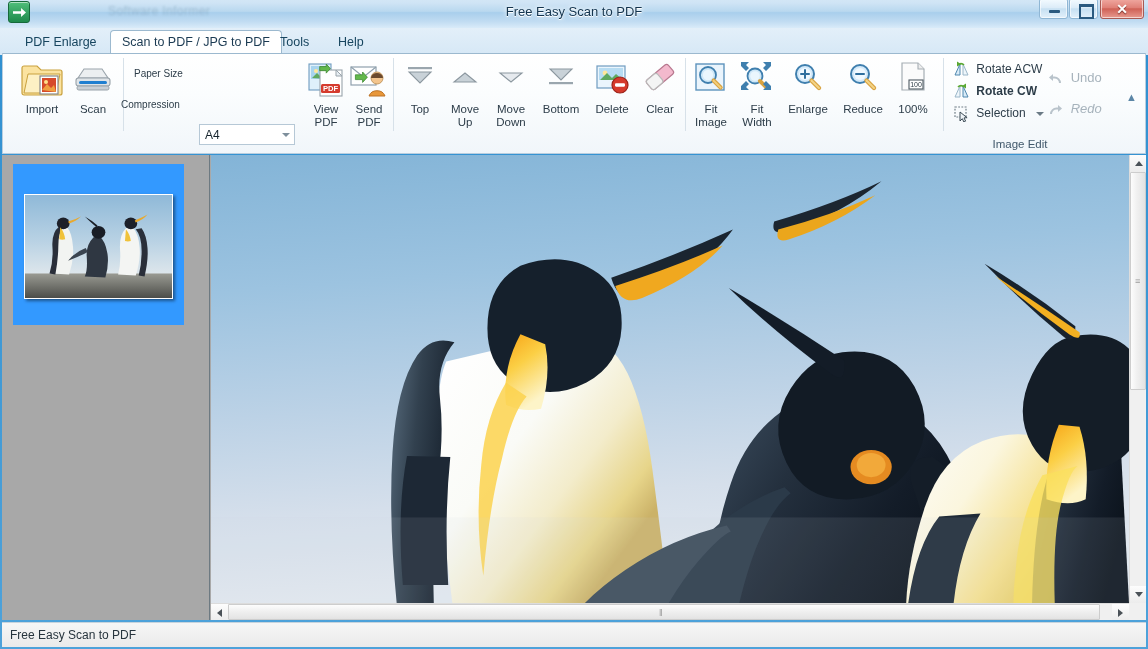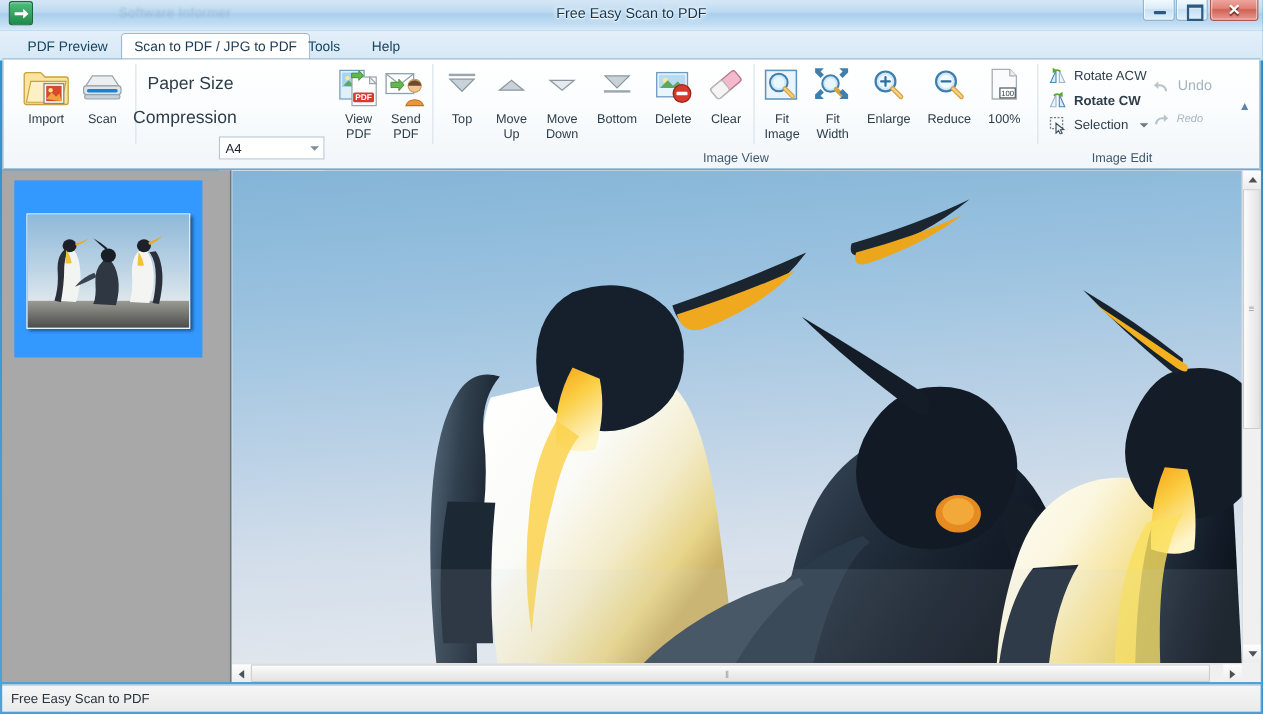--- a/index.html
+++ b/index.html
@@ -143,21 +143,21 @@
     white-space: nowrap;
     height: 19px; line-height: 19px;
   }
   .sbtn .sico {
     display: inline-block; vertical-align: middle;
     width: 17px; height: 17px; position: relative; margin-right: 3px;
   }
   .sbtn.disabled { color: #a7b3bc; }
 
   
-  .flabel { position: absolute; font-size: 16px; color: #2d3d49; }
+  .flabel { position: absolute; font-size: 10px; color: #2d3d49; }
   .combo {
     position: absolute; height: 21px;
     background: #ffffff; border: 1px solid #b6c8d6;
     font-size: 12px; color: #15232c; padding: 3px 18px 0 5px;
   }
   .combo .arw {
     position: absolute; right: 4px; top: 8px;
     width: 0; height: 0;
     border-left: 4px solid transparent; border-right: 4px solid transparent;
     border-top: 4px solid #7e8f9c;
@@ -232,21 +232,21 @@
     <div id="ghost-title">Software Informer</div>
     <div id="title-text">Free Easy Scan to PDF</div>
     <div class="win-btn" id="btn-min"></div>
     <div class="win-btn" id="btn-max"></div>
     <div class="win-btn" id="btn-close">
       <span class="x">✕</span>
     </div>
   </div>
 
   <div id="tabstrip">
-    <div class="tab" id="tab-0">PDF Preview</div>
+    <div class="tab" id="tab-0">PDF Enlarge</div>
     <div class="tab active" id="tab-1">Scan to PDF / JPG to PDF</div>
     <div class="tab" id="tab-2">Tools</div>
     <div class="tab" id="tab-3">Help</div>
   </div>
 
   <div id="ribbon">
     <div id="ribbon-collapse">▲</div>
 
     <div class="rgroup" style="left:0;width:300px;">
 
@@ -460,21 +460,20 @@
           <svg width="40" height="42" viewBox="0 0 40 42">
             <path d="M9 5 h16 l6 6 v21 H9z" fill="#fbfbfb" stroke="#a6aeb4" stroke-width="1.2"></path>
             <path d="M25 5 v6 h6" fill="#ededed" stroke="#a6aeb4" stroke-width="1.1"></path>
             <rect x="16" y="22" width="14" height="9" fill="#ffffff" stroke="#4e5a62" stroke-width="1.1"></rect>
             <text x="23" y="29.3" font-size="7" fill="#33414a" text-anchor="middle" font-family="Liberation Sans, sans-serif">100</text>
           </svg>
         </div>
         <span class="lbl">100%</span>
       </div>
 
-      <div class="rgroup-label">Image View</div>
     </div>
 
     <div class="rsep" style="left:940px;"></div>
 
     <div class="rgroup" style="left:942px;right:0;padding-left:43px;">
 
       <div class="sbtn" style="left:8px;top:6px;">
         <span class="sico">
           <svg width="17" height="17" viewBox="0 0 17 17">
             <path d="M2 14 L7 3 L7 14z" fill="#d9ecf8" stroke="#4e87ae" stroke-width="1"></path>
@@ -512,21 +511,21 @@
       <div class="sbtn disabled" style="left:102px;top:14px;font-size:13px;">
         <span class="sico">
           <svg width="17" height="17" viewBox="0 0 17 17">
             <path d="M13 13 a5.5 5.5 0 0 0 -5.5 -5.5 H4" fill="none" stroke="#b9c3cb" stroke-width="2"></path>
             <path d="M6 4 L2 7.5 L6 11z" fill="#b9c3cb"></path>
           </svg>
         </span>
         <span>Undo</span>
       </div>
 
-      <div class="sbtn disabled" style="left:102px;top:45px;font-size:10px;font-style:italic;">
+      <div class="sbtn disabled" style="left:102px;top:45px;font-size:13px;font-style:italic;">
         <span class="sico">
           <svg width="17" height="17" viewBox="0 0 17 17">
             <path d="M4 13 a5.5 5.5 0 0 1 5.5 -5.5 H13" fill="none" stroke="#b9c3cb" stroke-width="2"></path>
             <path d="M11 4 L15 7.5 L11 11z" fill="#b9c3cb"></path>
           </svg>
         </span>
         <span>Redo</span>
       </div>
 
       <div class="rgroup-label" style="left:0;right:50px;">Image Edit</div>

